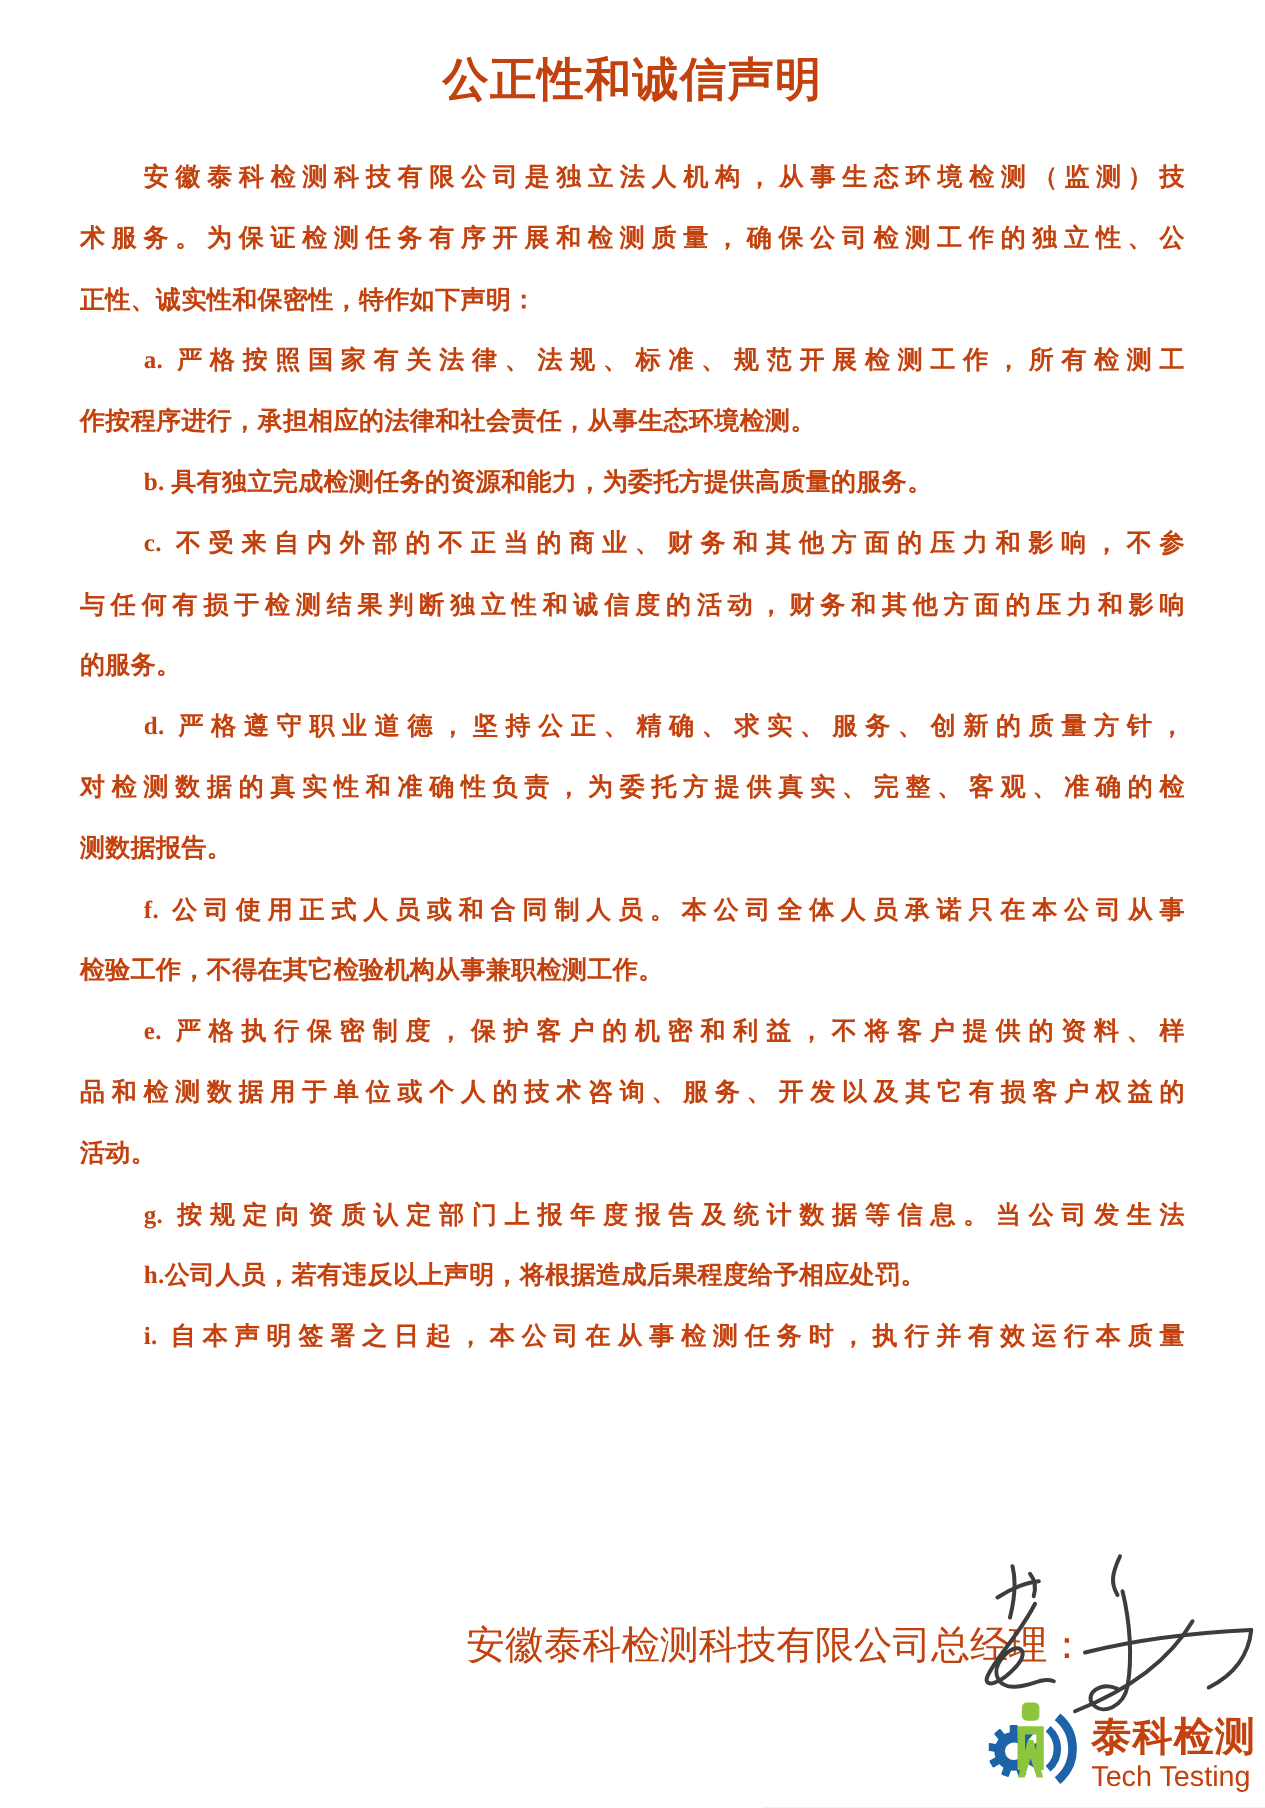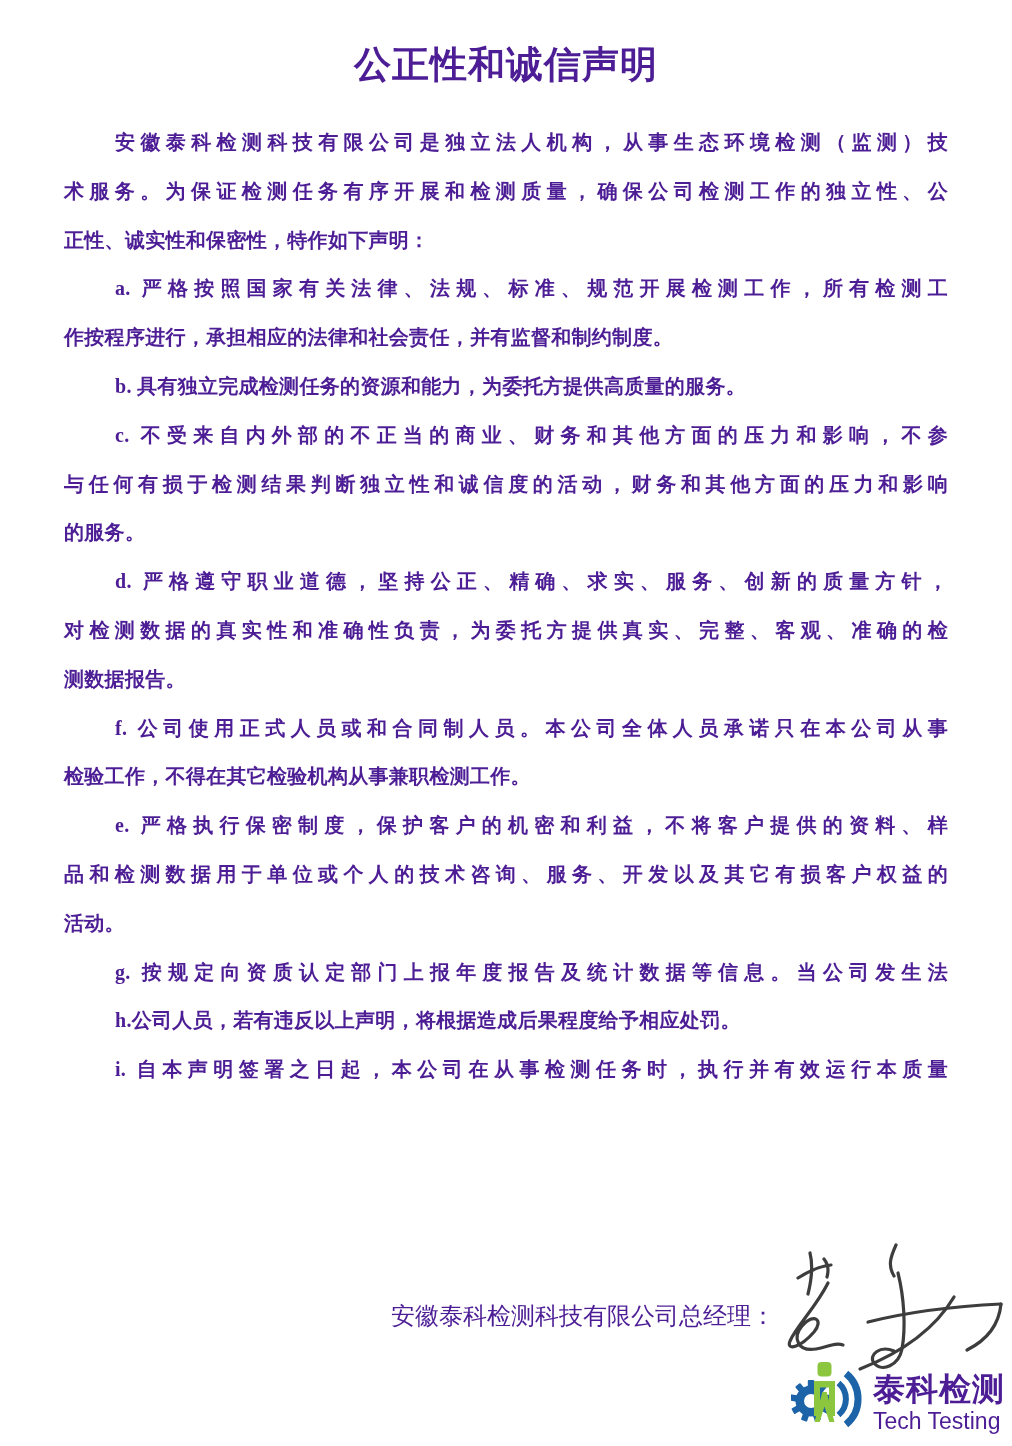--- a/index.html
+++ b/index.html
@@ -2,21 +2,21 @@
 <html><head>
 <meta charset="utf-8">
 <style>
   html,body { margin:0; padding:0; background:#e8e8e8; }
   .page {
     position:relative;
     width:1012px; height:1446px;
     margin:0 auto;
     background:#ffffff;
     font-family:"Liberation Serif","DejaVu Serif",serif;
-    color:#4c1d95;
+    color:#c2410c;
     overflow:hidden;
   }
   .title {
     margin:0;
     padding-top:40px;
     text-align:center;
     font-size:37px;
     line-height:50px;
     font-weight:bold;
     letter-spacing:1px;
@@ -31,24 +31,23 @@
     line-height:48.8px;
     letter-spacing:0.3px;
     text-align:justify;
     font-weight:bold;
   }
   .line.fill { text-align-last:justify; }
   .line.indent { text-indent:51px; }
   .signer-line {
     position:absolute;
     left:373px; top:1296px;
-    font-size:24px;
+    font-size:31px;
     line-height:40px;
     white-space:nowrap;
-    margin-left:18px;
   }
   .date-line {
     position:absolute;
     left:637px; top:1358px;
     font-size:27px;
     line-height:40px;
     white-space:nowrap;
   }
   .signature-svg {
     position:absolute;
@@ -89,21 +88,21 @@
   <h1 class="title">公正性和诚信声明</h1>
 
   <div class="body-text">
       <div class="para">
         <div class="line indent fill">安徽泰科检测科技有限公司是独立法人机构，从事生态环境检测（监测）技</div>
         <div class="line fill">术服务。为保证检测任务有序开展和检测质量，确保公司检测工作的独立性、公</div>
         <div class="line">正性、诚实性和保密性，特作如下声明：</div>
       </div>
       <div class="para">
         <div class="line indent fill">a. 严格按照国家有关法律、法规、标准、规范开展检测工作，所有检测工</div>
-        <div class="line">作按程序进行，承担相应的法律和社会责任，并有监督和制约制度。</div>
+        <div class="line">作按程序进行，承担相应的法律和社会责任，从事生态环境检测。</div>
       </div>
       <div class="para">
         <div class="line indent">b. 具有独立完成检测任务的资源和能力，为委托方提供高质量的服务。</div>
       </div>
       <div class="para">
         <div class="line indent fill">c. 不受来自内外部的不正当的商业、财务和其他方面的压力和影响，不参</div>
         <div class="line fill">与任何有损于检测结果判断独立性和诚信度的活动，财务和其他方面的压力和影响</div>
         <div class="line">的服务。</div>
       </div>
       <div class="para">

